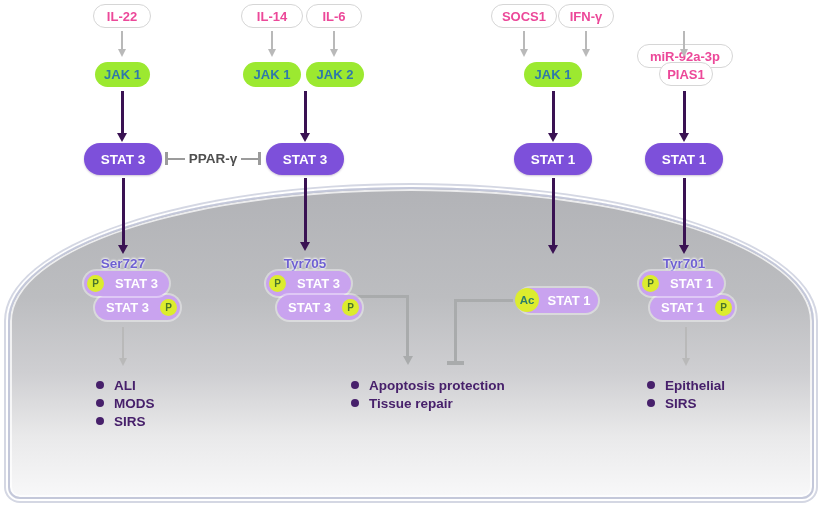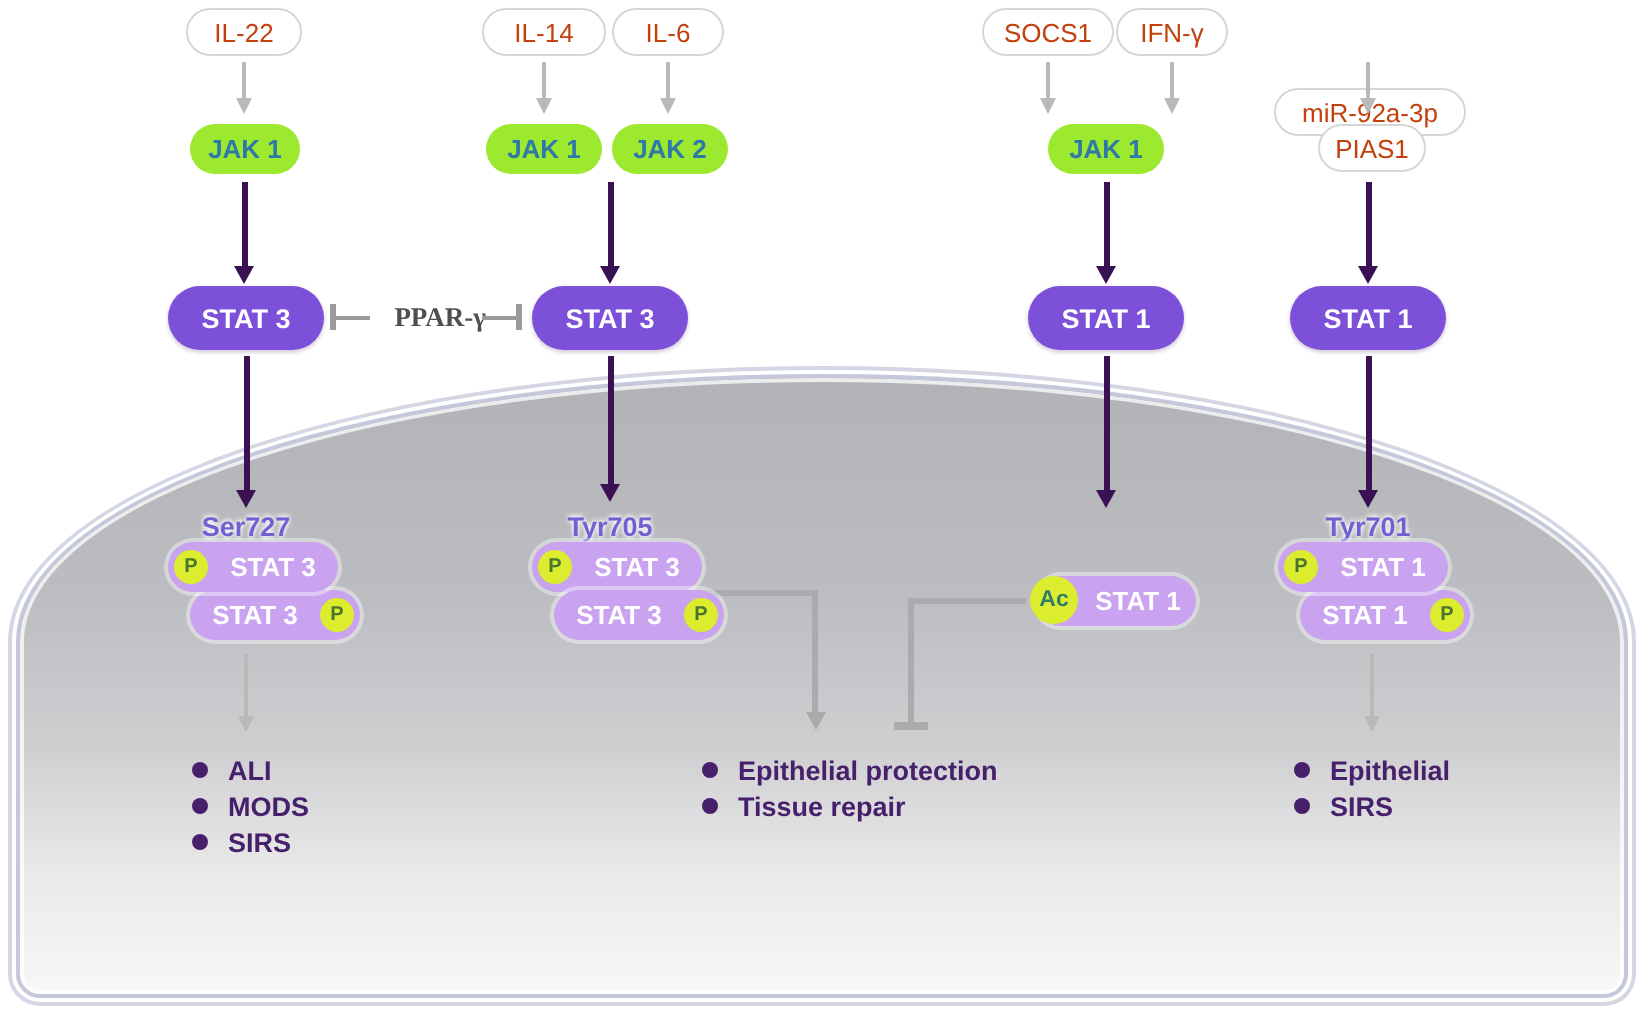--- a/index.html
+++ b/index.html
@@ -12,21 +12,21 @@
     position:absolute;left:8px;top:187px;width:806px;height:312px;
     background:linear-gradient(180deg,#b2b3b7 0%,#bcbdc0 35%,#cfcfd2 60%,#e9e9ea 80%,#f8f8f9 100%);
     border:2px solid #c4c8da;
     border-radius:403px 403px 12px 12px / 134px 134px 12px 12px;
     box-shadow:0 0 0 2px #ffffff,0 0 0 4px #d4d7e3, inset 0 0 0 2px rgba(255,255,255,0.75);
     box-sizing:border-box;
   }
   
   .pill{position:absolute;display:flex;align-items:center;justify-content:center;box-sizing:border-box;}
   .ligand{height:24px;background:#ffffff;border:1.5px solid #d6d6d6;border-radius:12px;
-          color:#c2410c;font-size:13px;font-weight:400;}
+          color:#ec4899;font-size:13px;font-weight:700;}
   .jak{height:25px;background:#9ce930;border-radius:13px;color:#2f79a9;font-size:13px;font-weight:700;}
   .stat{height:32px;background:#7d50da;border-radius:16px;color:#ffffff;font-size:13.5px;font-weight:700;
         box-shadow:0 1px 2px rgba(60,20,90,0.25);}
   .dimer-pill{position:absolute;height:25px;background:#c9a3ef;border-radius:13px;display:flex;align-items:center;
         box-shadow:0 0 0 2px rgba(255,255,255,0.4);box-sizing:border-box;}
   .dimer-pill .lbl{flex:1;text-align:center;color:#ffffff;font-weight:700;font-size:13px;}
   .badge{width:17px;height:17px;border-radius:50%;background:#dcec2e;display:flex;align-items:center;
         justify-content:center;font-size:10px;font-weight:700;color:#49762c;flex:0 0 auto;}
   .badge.left{margin-left:3px;}
   .badge.right{margin-right:3px;}
@@ -38,21 +38,21 @@
   .arr .head{width:0;height:0;border-left:5.5px solid transparent;border-right:5.5px solid transparent;
         border-top:9px solid #3a1253;}
   .arr.gray .shaft{width:2px;background:#b9b9b9;}
   .arr.gray .head{border-left-width:4.5px;border-right-width:4.5px;border-top:8px solid #b9b9b9;}
   .seg{position:absolute;background:#a9abac;z-index:2;}
   .ehead{position:absolute;width:0;height:0;border-left:5px solid transparent;border-right:5px solid transparent;
         border-top:9px solid #a9abac;z-index:2;}
   .ibar{position:absolute;background:#9b9b9b;z-index:2;}
   .iline{position:absolute;background:#9b9b9b;height:2px;z-index:2;}
   
-  .inhib-label{position:absolute;color:#4f4f4f;font-size:13.5px;font-weight:700;text-align:right;font-family:Liberation Serif, serif;}
+  .inhib-label{position:absolute;color:#4f4f4f;font-size:13.5px;font-weight:700;text-align:center;}
   .residue{position:absolute;color:#6f61d2;font-size:13.5px;font-weight:700;text-align:center;
         text-shadow:0 1px 2px #ffffff,0 -1px 2px #ffffff;z-index:3;}
   .outcomes{position:absolute;z-index:3;}
   .oitem{display:flex;align-items:center;height:18px;color:#47206b;font-size:13.5px;font-weight:700;}
   .odot{width:8px;height:8px;border-radius:50%;background:#47206b;margin-right:10px;flex:0 0 auto;}
 </style>
 </head>
 <body>
 
 <div class="canvas">
@@ -206,21 +206,21 @@
       </div>
     <div class="oitem">
         <span class="odot"></span>
         <span>SIRS</span>
       </div>
   </div>
 
   <div class="outcomes" style="left:351px;top:376px;">
     <div class="oitem">
         <span class="odot"></span>
-        <span>Epithelial protection</span>
+        <span>Apoptosis protection</span>
       </div>
     <div class="oitem">
         <span class="odot"></span>
         <span>Tissue repair</span>
       </div>
   </div>
 
   <div class="outcomes" style="left:647px;top:376px;">
     <div class="oitem">
         <span class="odot"></span>

